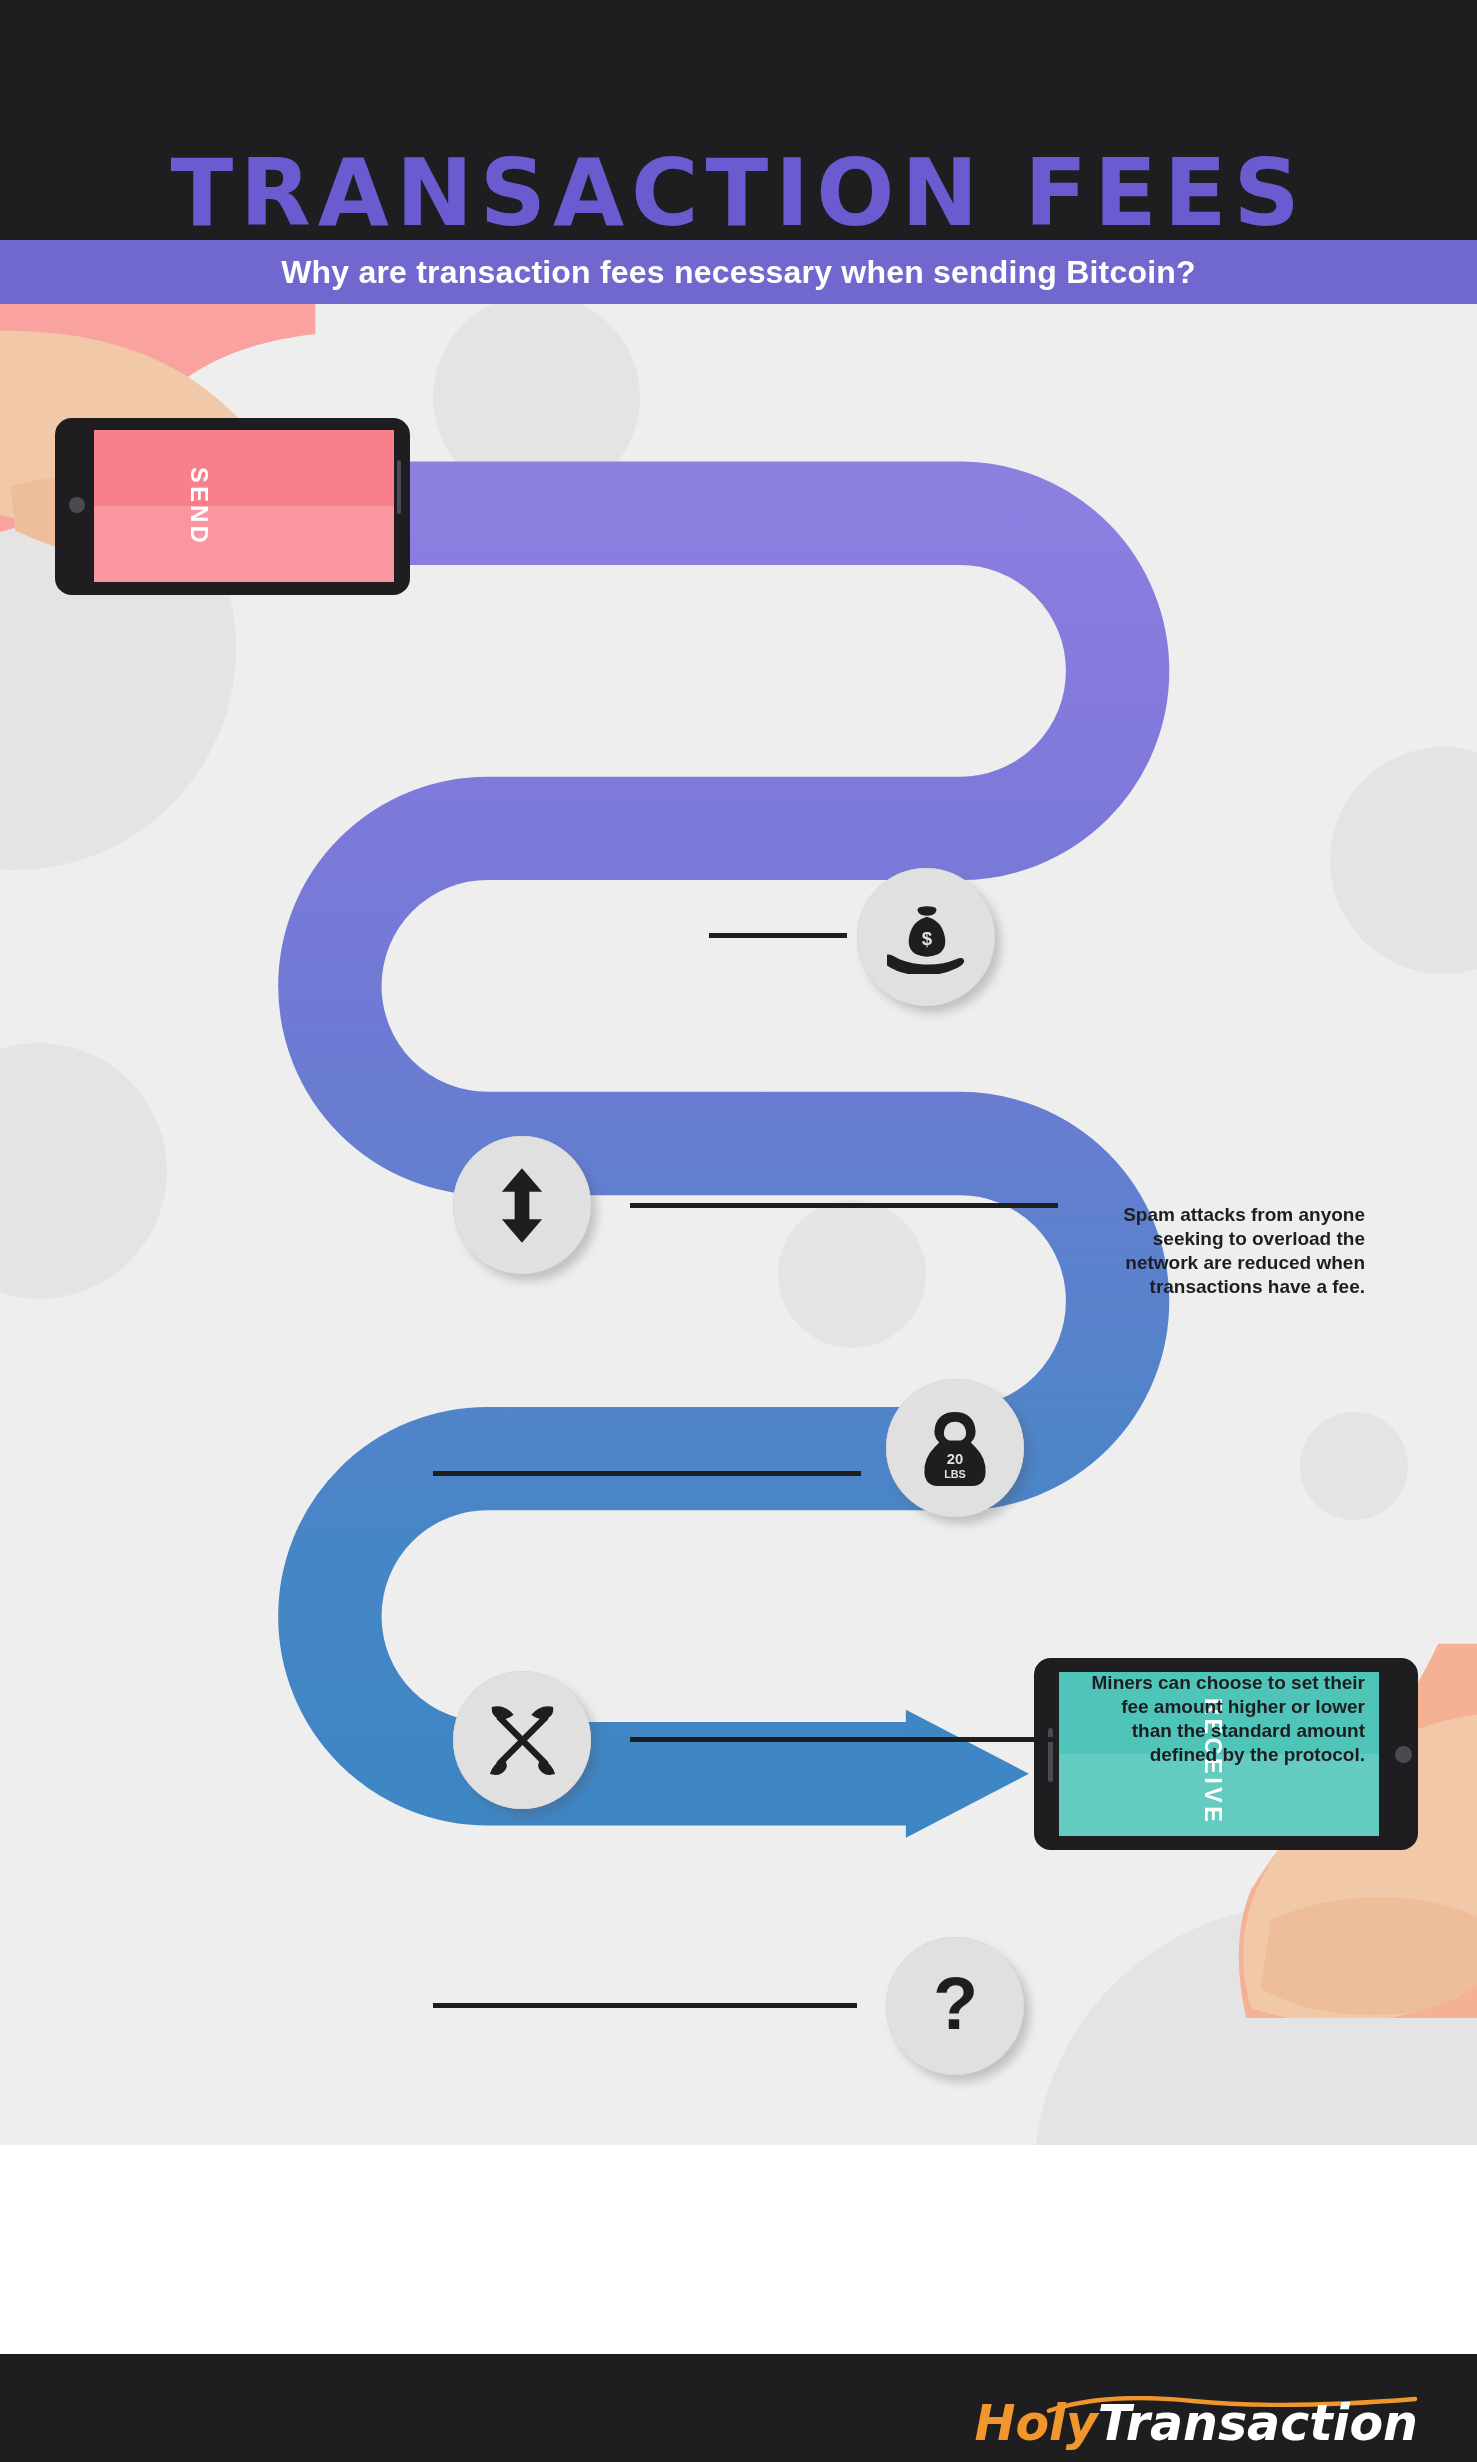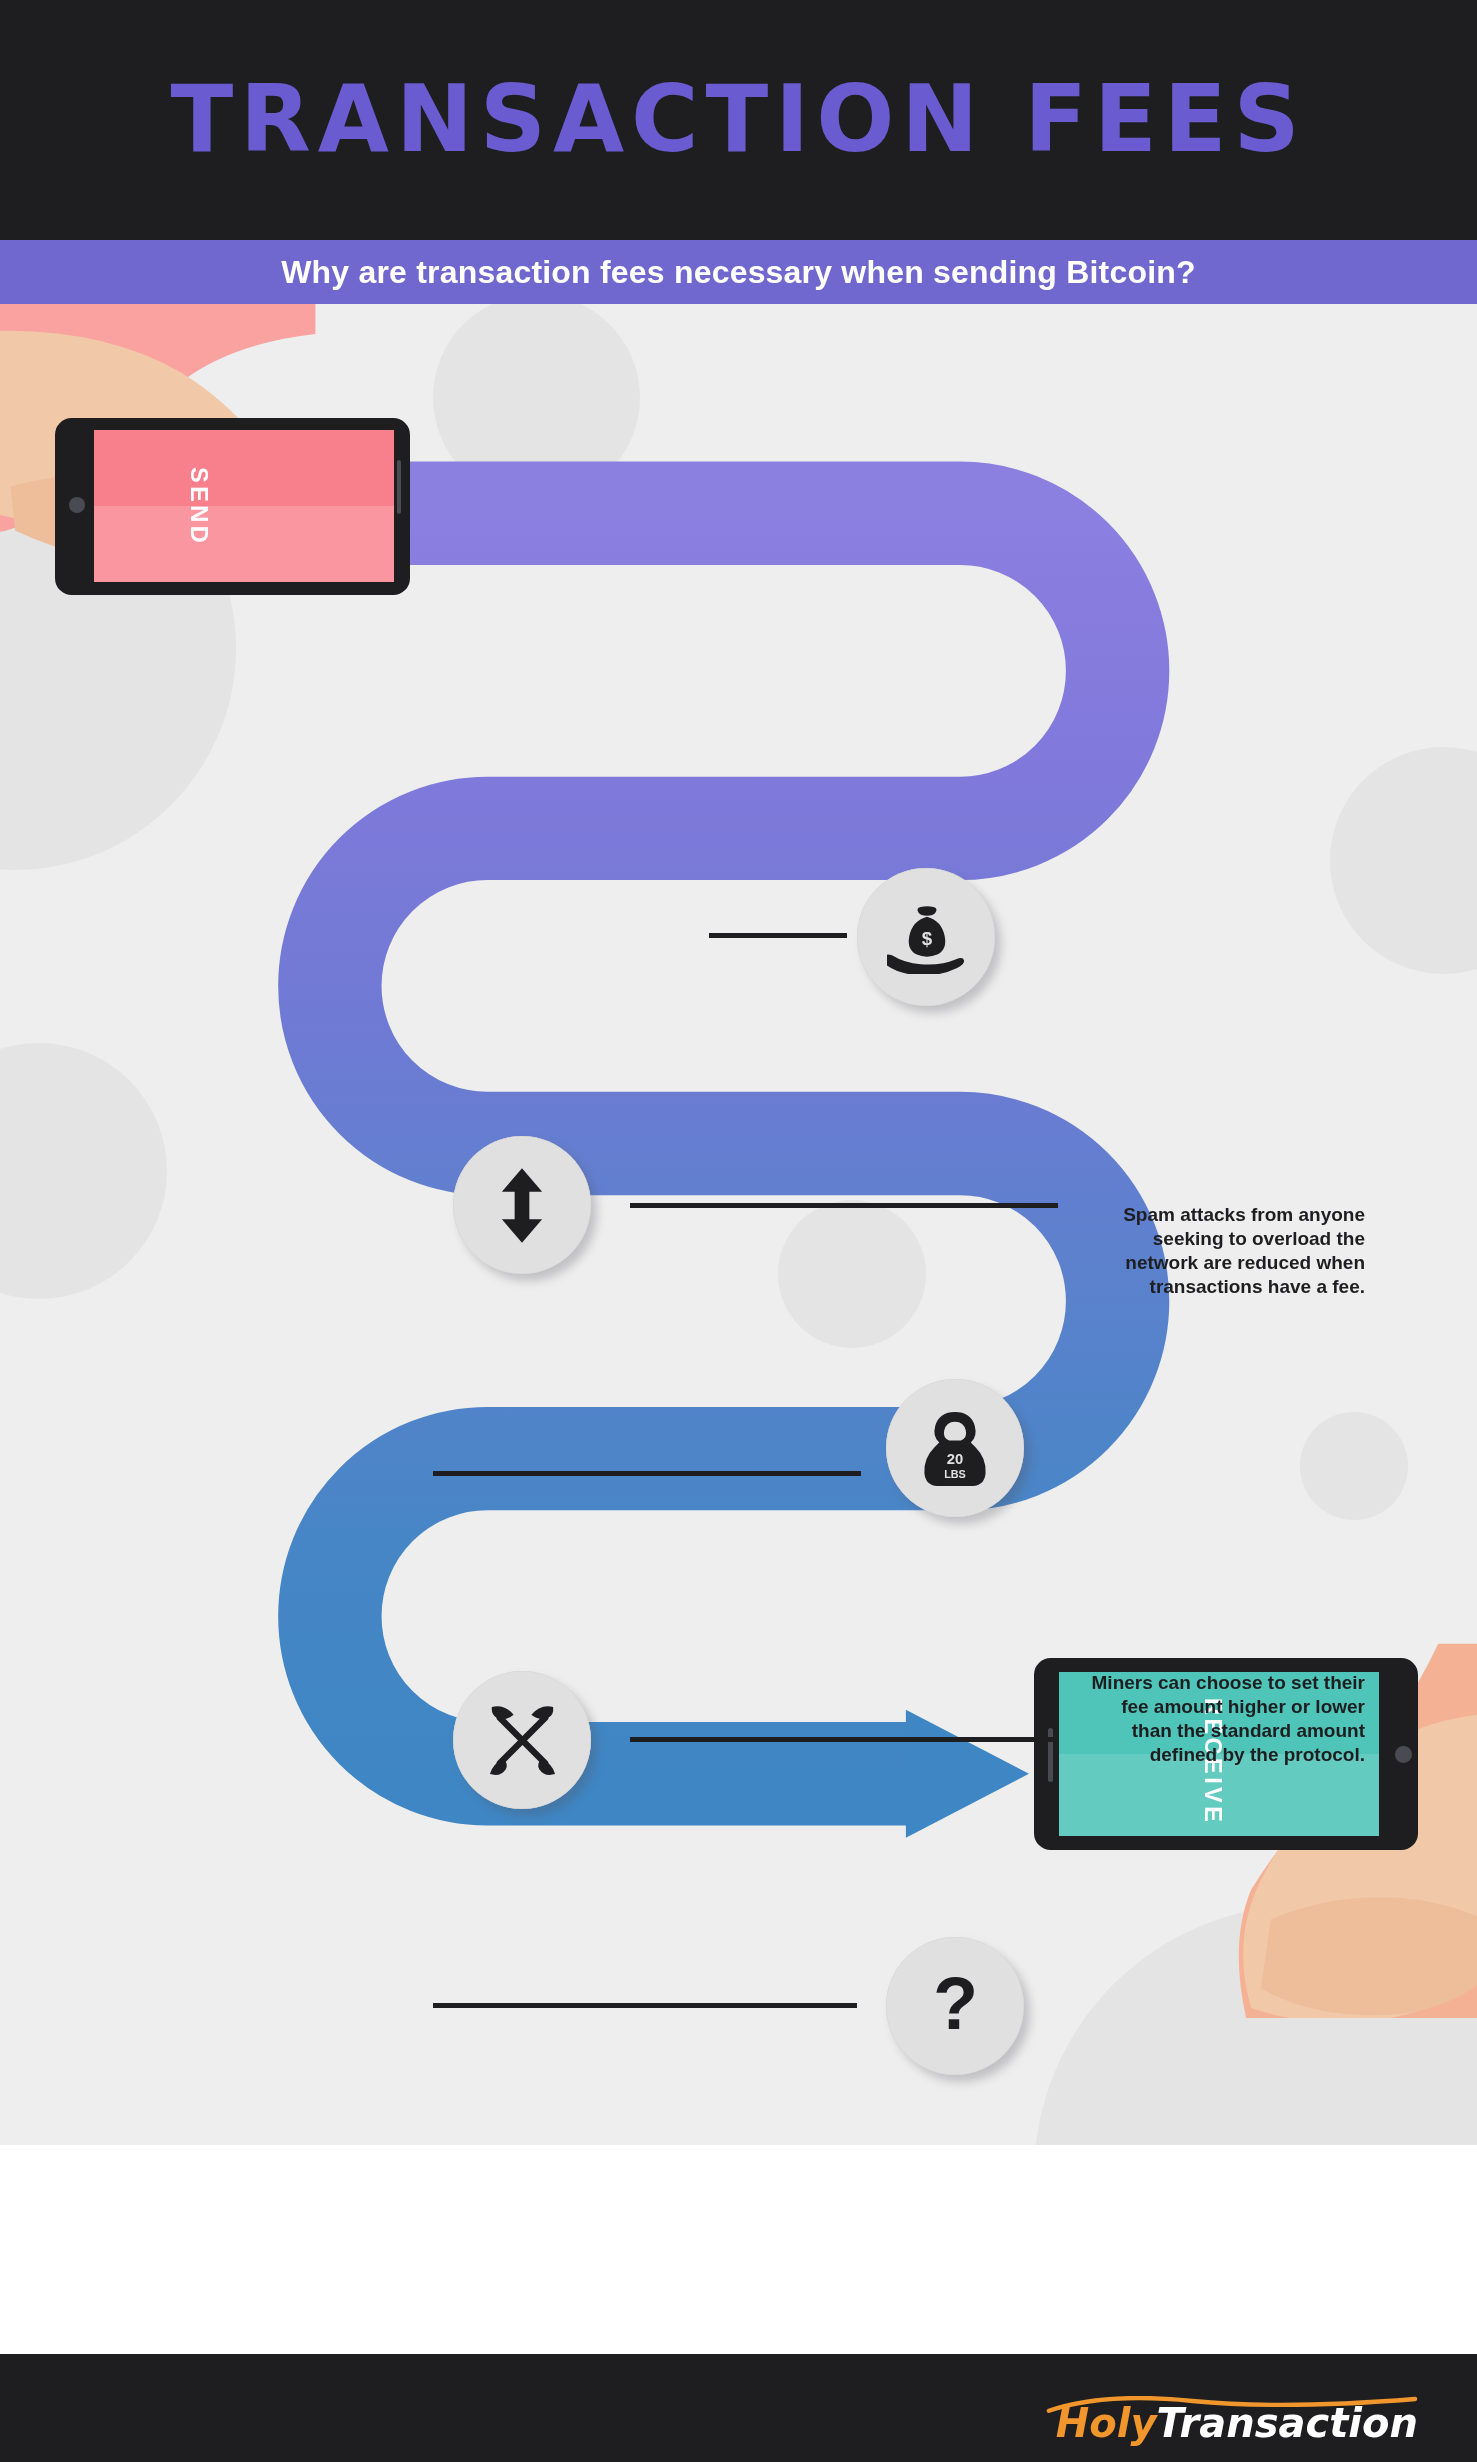--- a/index.html
+++ b/index.html
@@ -15,21 +15,21 @@
     overflow: hidden;
   }
 
   
   .header-band {
     position: absolute;
     left: 0; top: 0;
     width: 1477px; height: 240px;
     background: #1e1e21;
     display: flex;
-    align-items: center;
+    align-items: flex-end;
     justify-content: center;
   }
   .header-title {
     font-size: 92px;
     font-weight: bold;
     letter-spacing: 6.9px;
     color: #6a5bd0;
     font-family: "DejaVu Sans", sans-serif;
     white-space: nowrap;
     line-height: 1;
@@ -69,21 +69,21 @@
   .footer-band {
     position: absolute;
     left: 0; top: 2354px;
     width: 1477px; height: 137px;
     background: #1e1e21;
   }
   .footer-logo {
     position: absolute;
     right: 59px; top: 50%;
     transform: translateY(-50%);
-    font-size: 40px;
+    font-size: 49px;
     font-weight: bold;
     font-style: italic;
     white-space: nowrap;
     font-family: "DejaVu Sans", sans-serif;
   }
   .logo-holy { color: #f0962c; }
   .logo-transaction { color: #ffffff; }
   .footer-swoosh {
     position: absolute;
     right: 58px; top: 42px;

